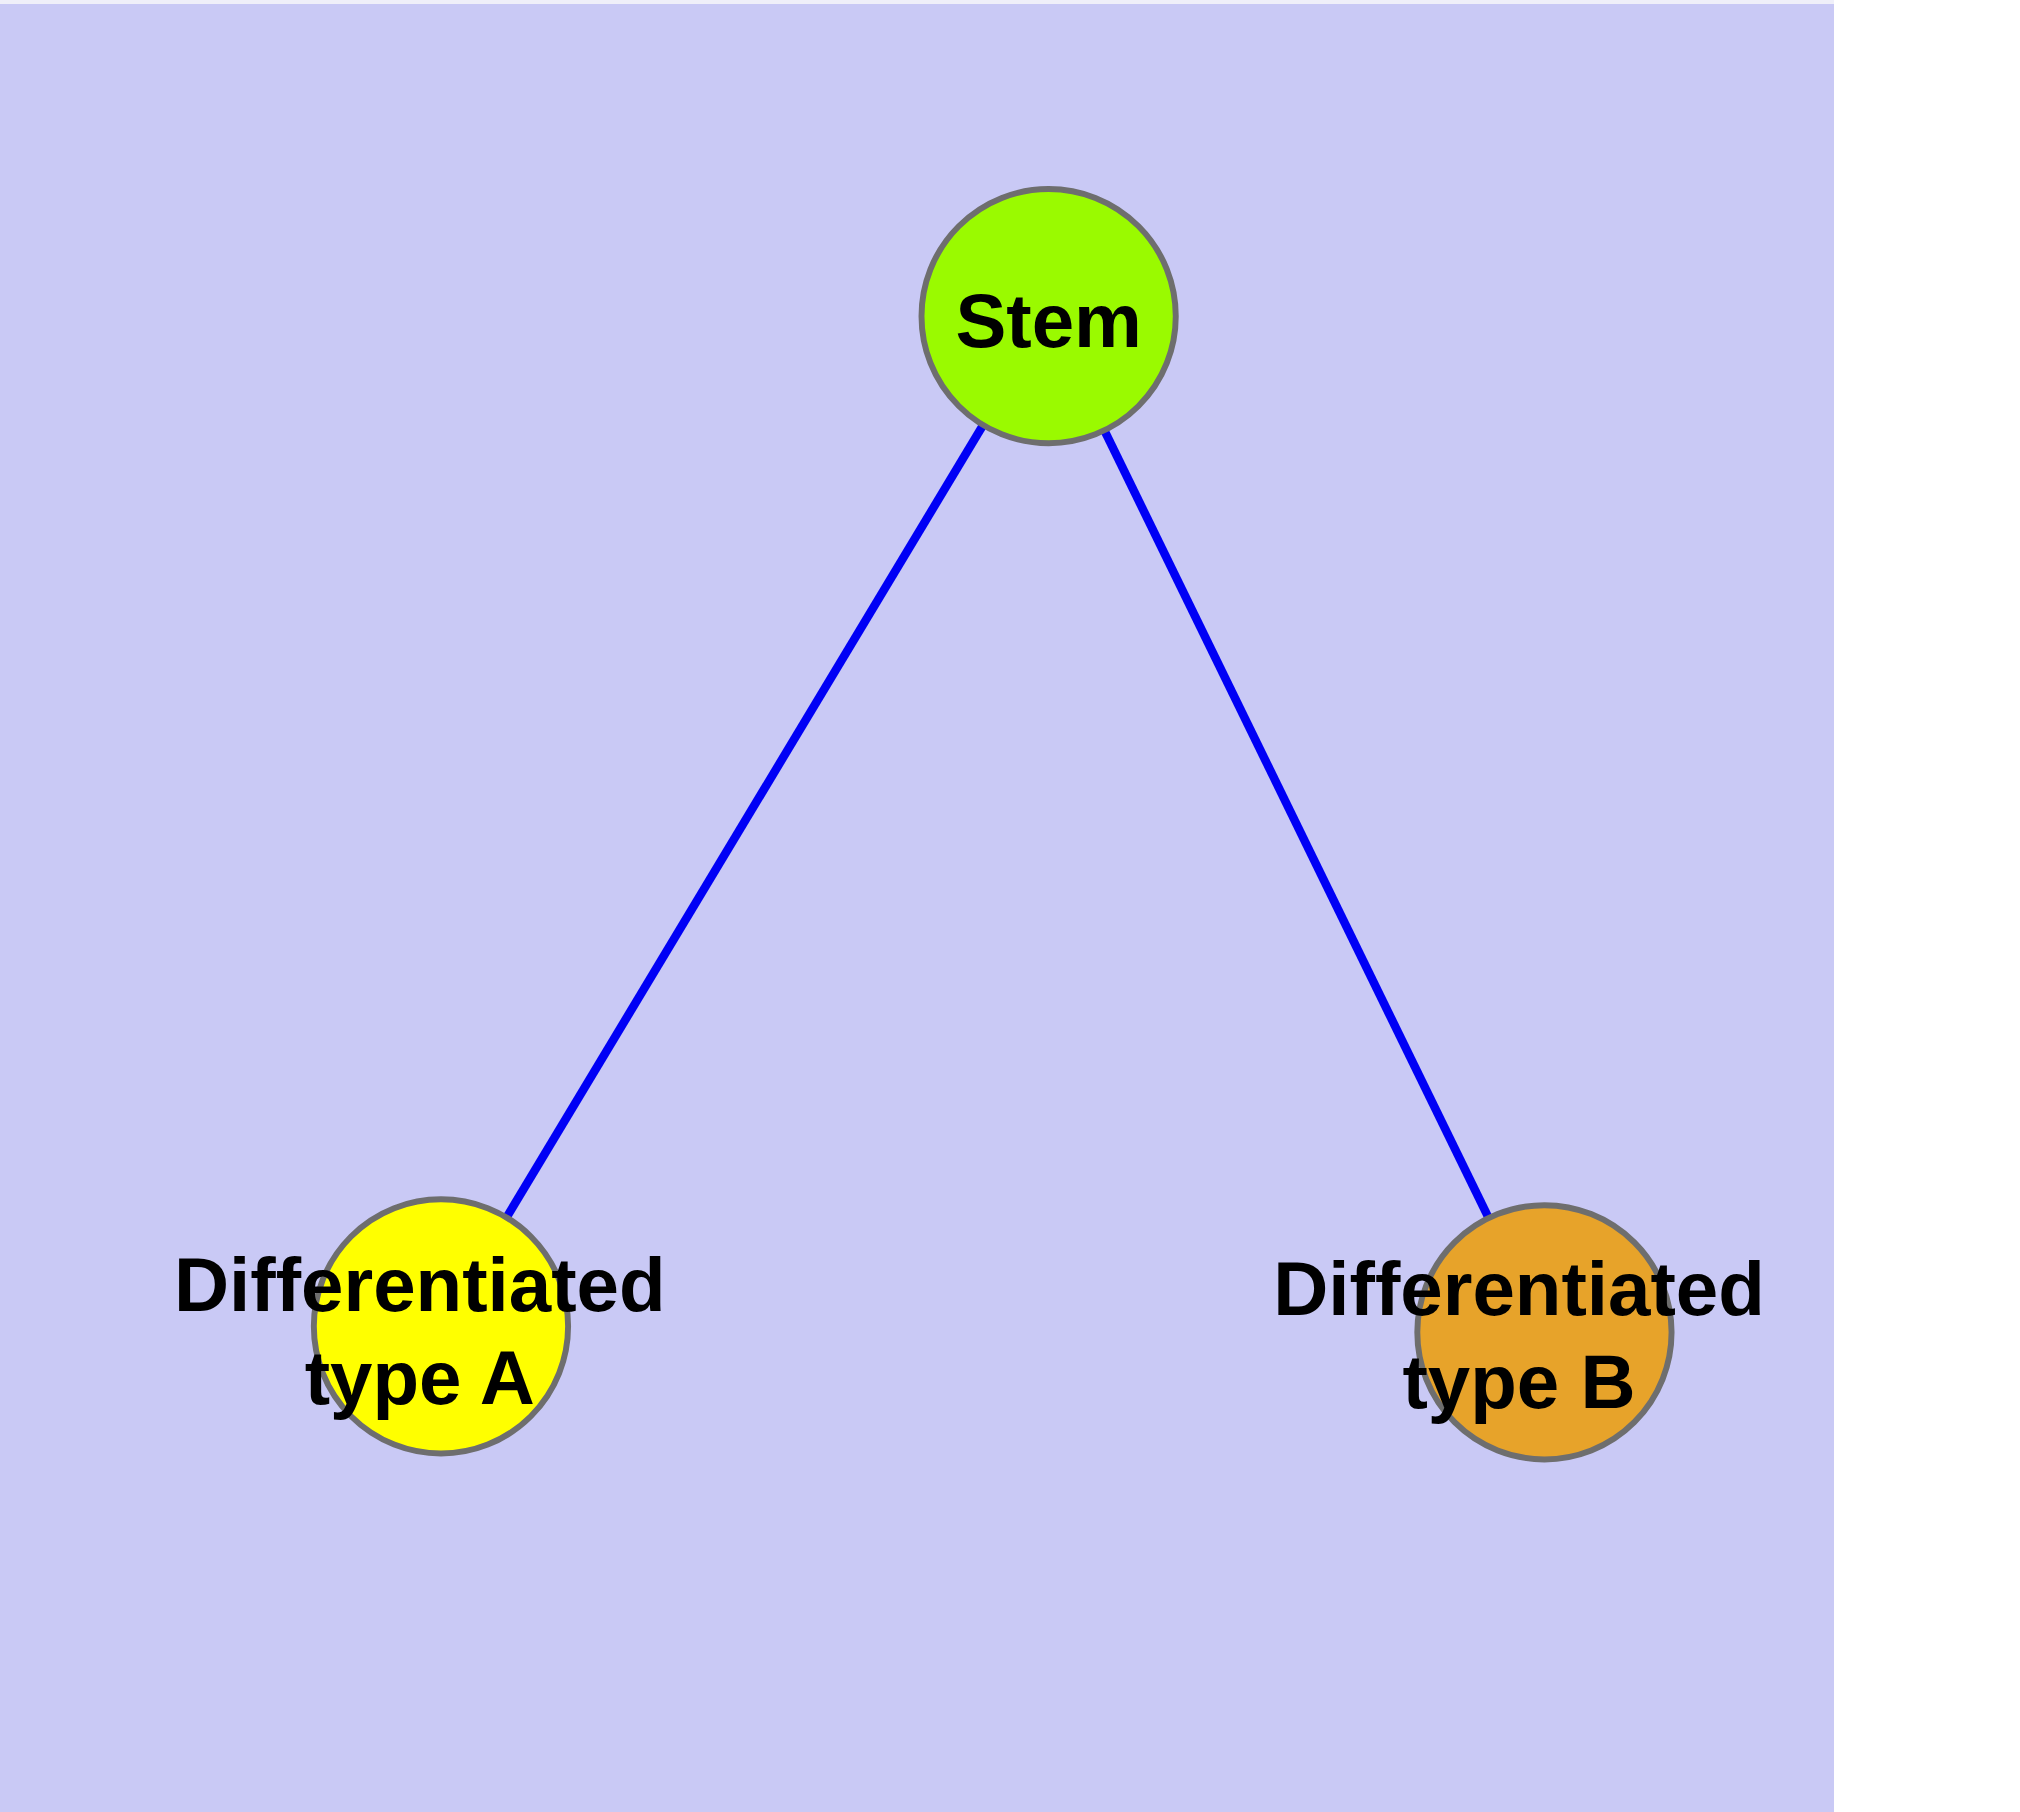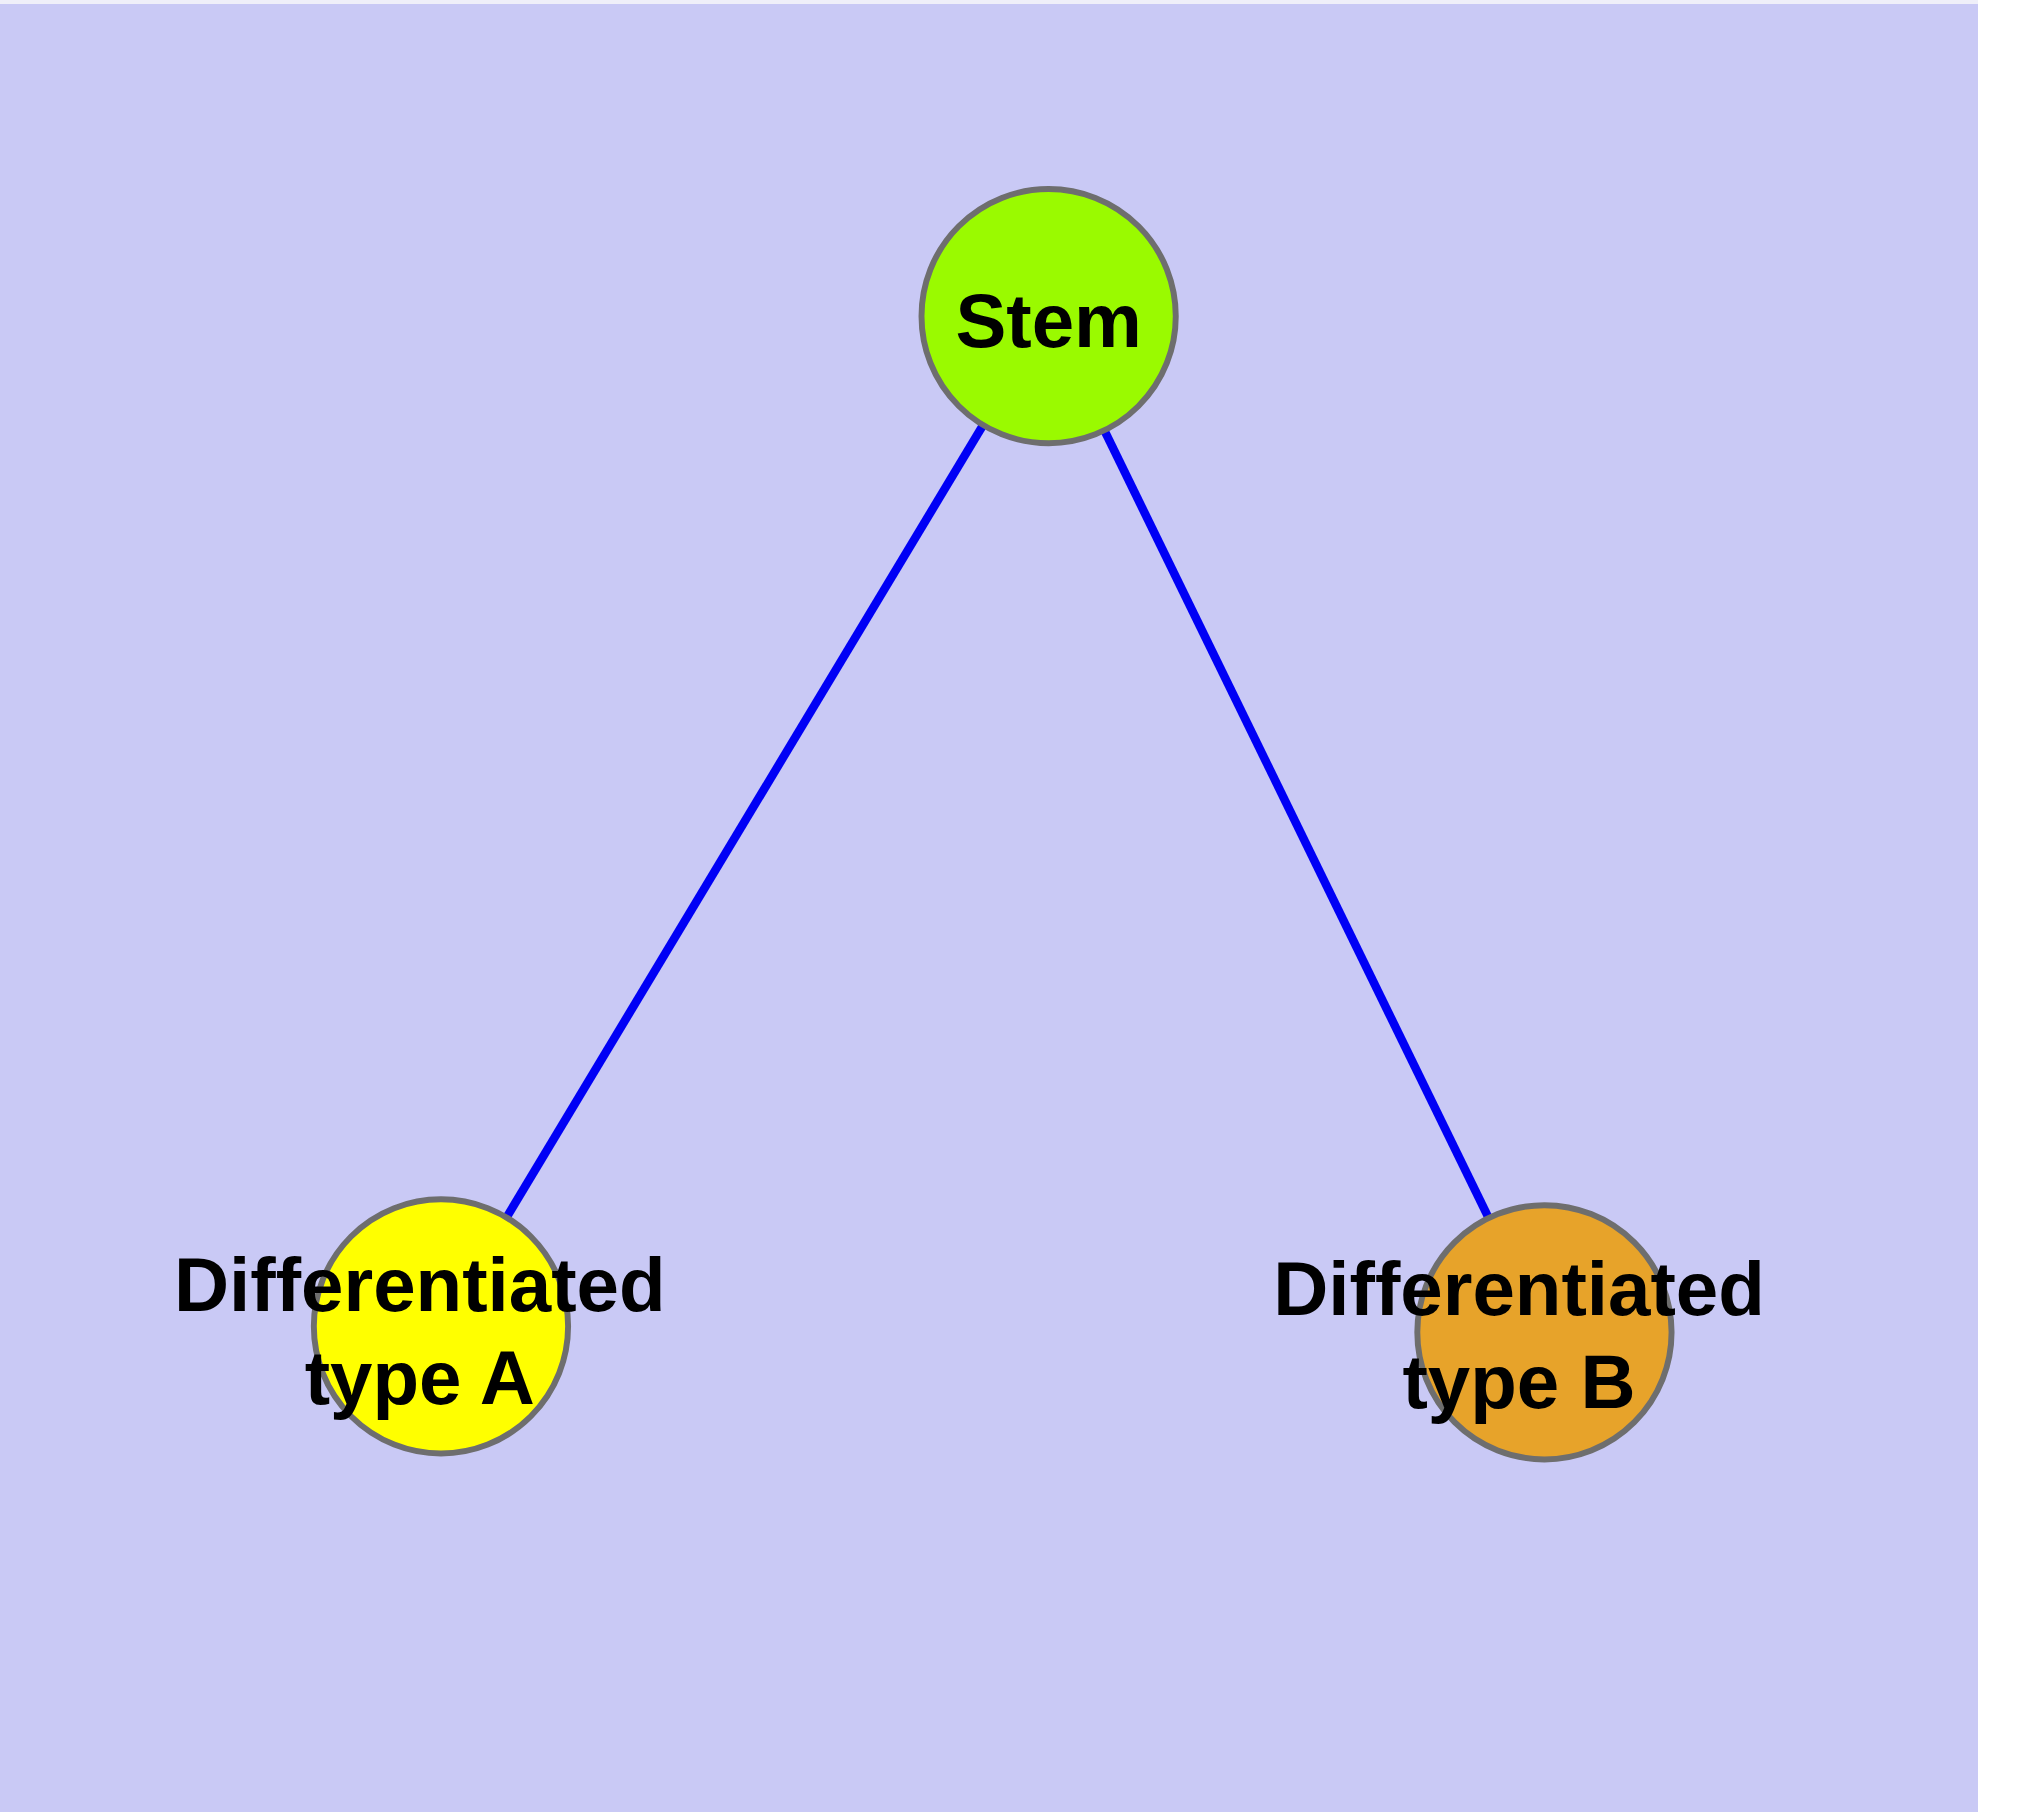--- a/index.html
+++ b/index.html
@@ -1,19 +1,19 @@
 <!DOCTYPE html>
 <html style="font-size:13.6px"><head>
 <meta charset="utf-8">
 <style>
   html, body { margin: 0; padding: 0; }
   body { background: #ffffff; font-family: "Liberation Sans", sans-serif; }
   .stage {
     position: relative;
-    width: 1978px;
+    width: 1834px;
     height: 1812px;
     overflow: hidden;
   }
   .top-strip {
     position: absolute;
     top: 0; left: 0; right: 0;
     height: 4.2px;
   }
   svg { display: block; width: 2021px; height: 1812px; }
   .edge { stroke-width: 10; fill: none; }

